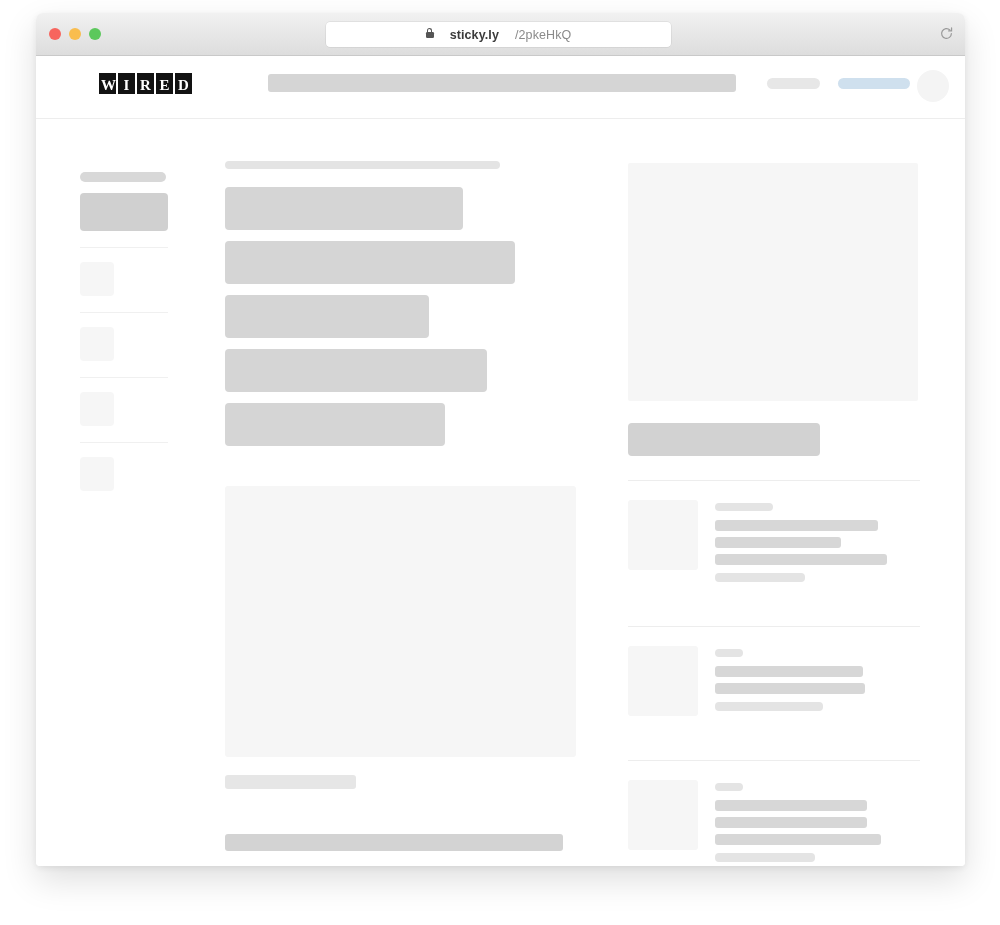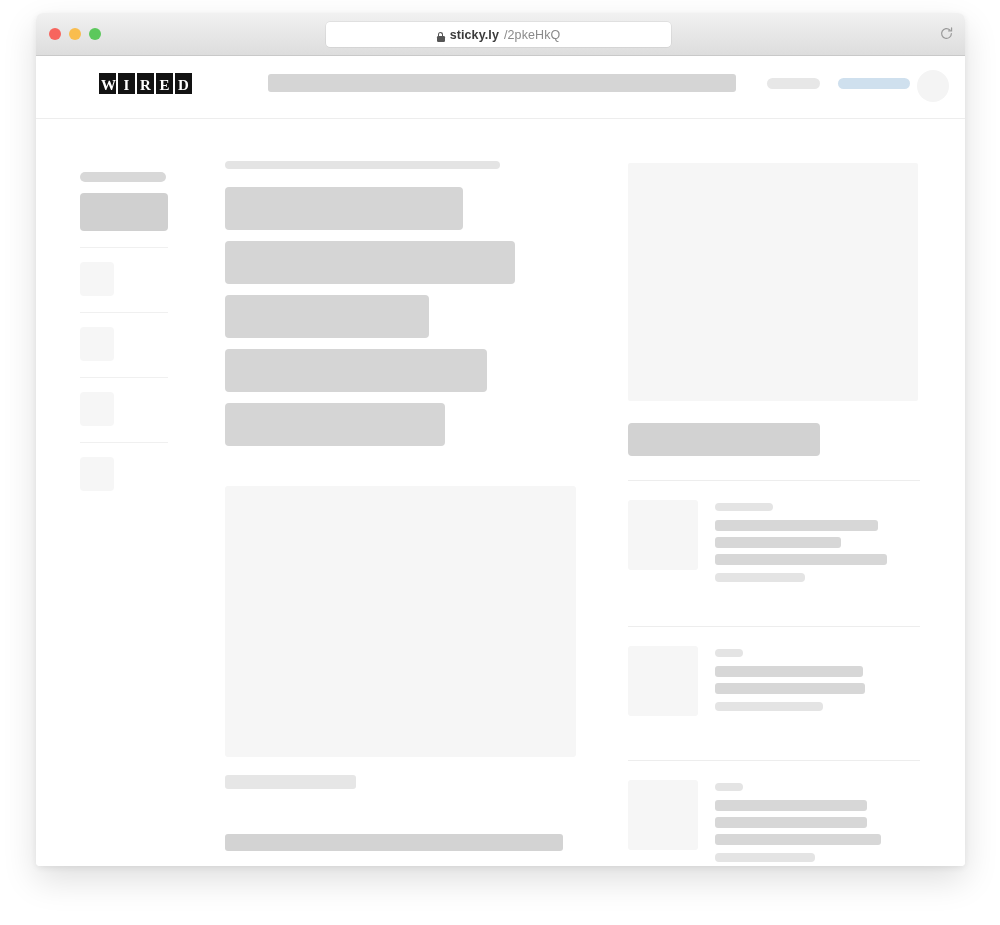--- a/index.html
+++ b/index.html
@@ -62,22 +62,22 @@
     height: 25px;
     background: #ffffff;
     border-radius: 4px;
     box-shadow: 0 0 0 0.5px rgba(0,0,0,0.10);
     display: flex;
     align-items: center;
     justify-content: center;
   }
   .url-inner {
     display: flex;
-    align-items: flex-end;
-    gap: 5px;
+    align-items: flex-start;
+    gap: 16px;
     font-size: 12.5px;
     letter-spacing: 0.1px;
   }
   .lock-icon {
     width: 8px;
     height: 10px;
     position: relative;
     display: inline-block;
   }
   .lock-icon .body {

